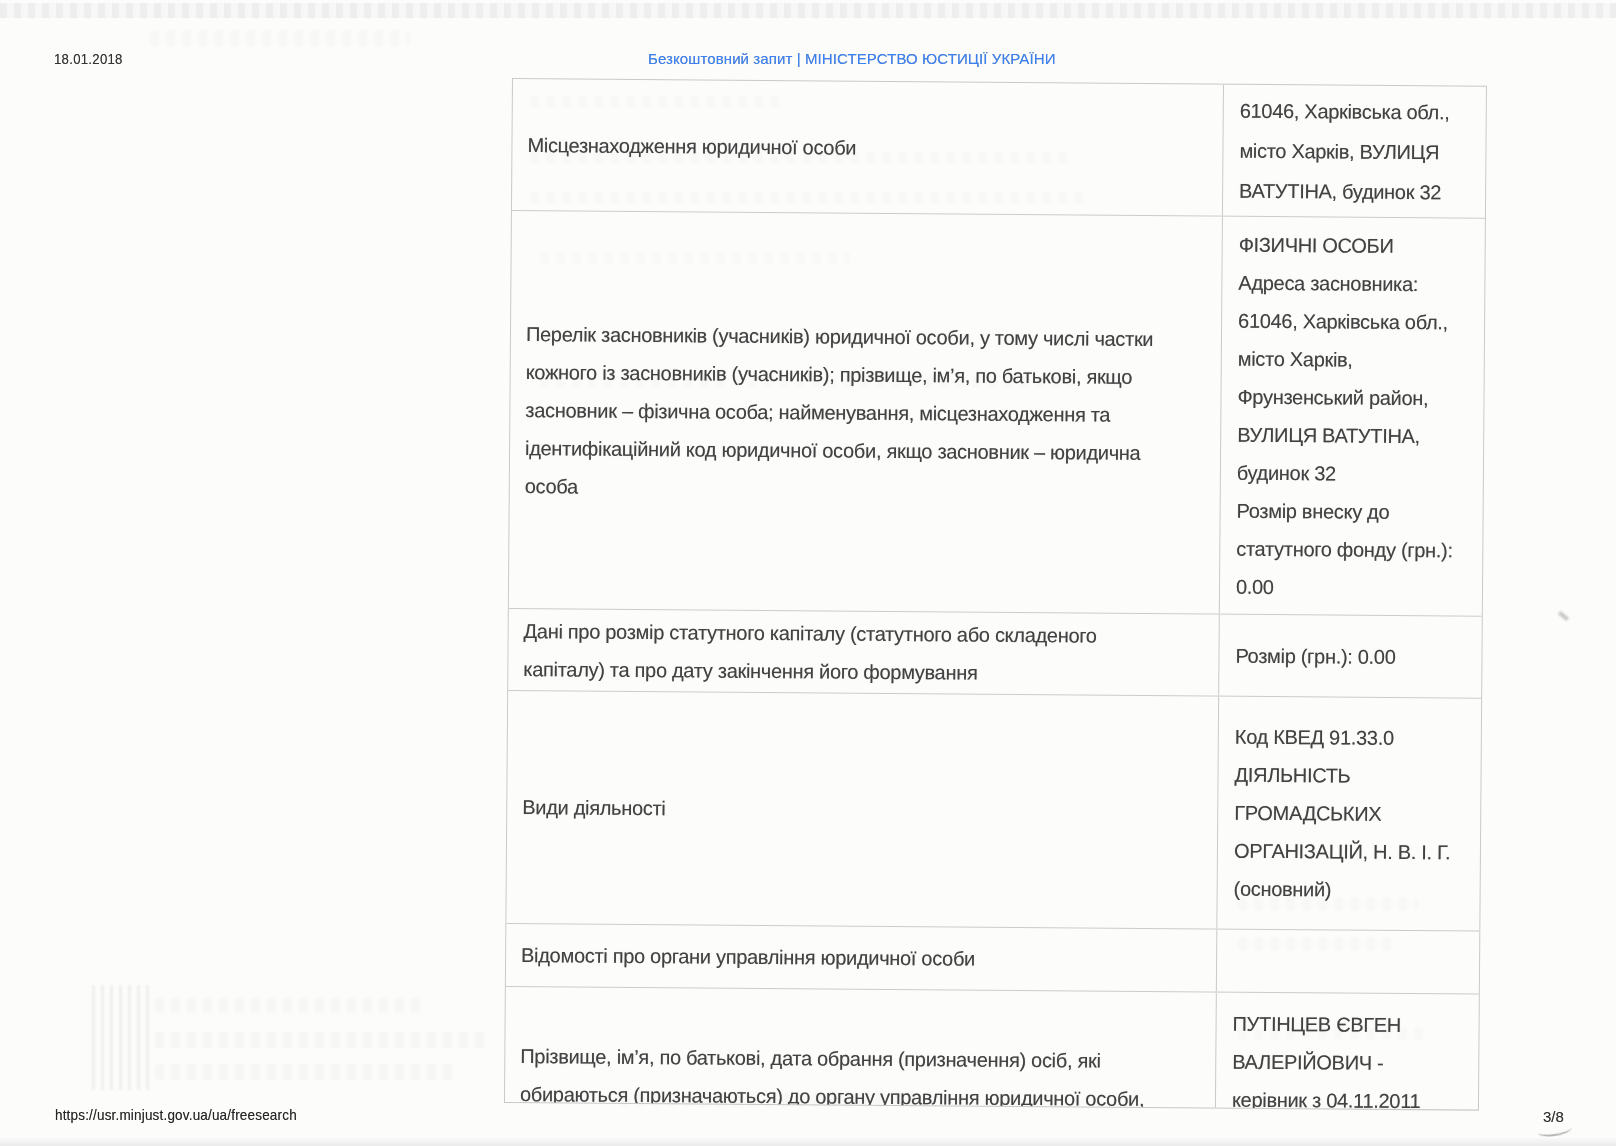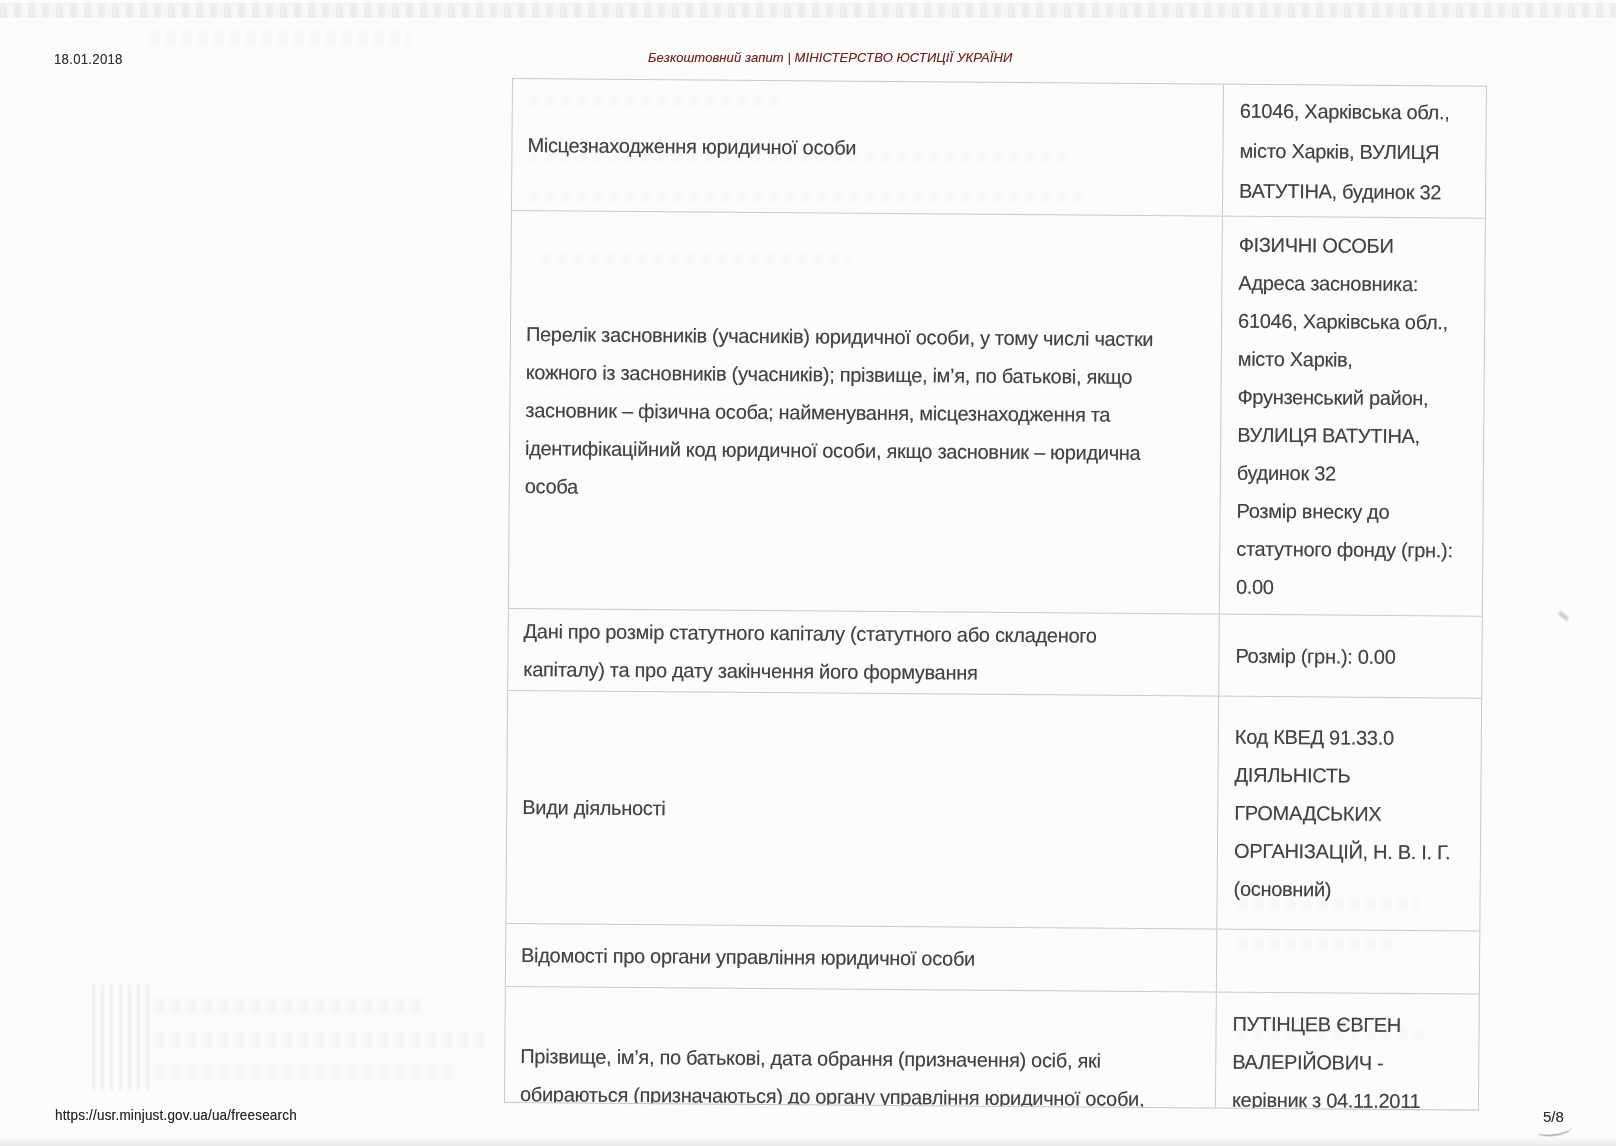--- a/index.html
+++ b/index.html
@@ -52,22 +52,22 @@
     position:absolute;left:1558px;top:614px;width:11px;height:4px;
     background:rgba(100,100,100,.35);filter:blur(.8px);transform:rotate(40deg);pointer-events:none;
   }
   
   .print-date{
     position:absolute;left:54px;top:50px;font-size:15px;color:#333;
     transform:scaleX(.88);transform-origin:left center;letter-spacing:.3px;
     text-shadow:0 0 .5px rgba(51,51,51,.55);
   }
   .print-title{
-    position:absolute;left:648px;top:50px;font-size:13px;color:#7f1d1d;
-    letter-spacing:.1px;text-shadow:0 0 .5px rgba(51,51,51,.5);white-space:nowrap;font-style:italic;
+    position:absolute;left:648px;top:50px;font-size:15px;color:#3b82f6;
+    letter-spacing:.1px;text-shadow:0 0 .5px rgba(51,51,51,.5);white-space:nowrap;
   }
   .footer-url{
     position:absolute;left:55px;top:1106px;font-size:15px;color:#262626;
     transform:scaleX(.9);transform-origin:left center;letter-spacing:.2px;
     text-shadow:0 0 .4px rgba(40,40,40,.5);
   }
   .page-number{
     position:absolute;left:1543px;top:1108px;font-size:15px;color:#333;
     text-shadow:0 0 .4px rgba(40,40,40,.5);
   }
@@ -206,16 +206,16 @@
   <div class="ghost g9"></div>
   <div class="ghost g10"></div>
   <div class="ghost g11"></div>
   <div class="ghost g12"></div>
   <div class="ghost g13"></div>
   <div class="ghost-block gb1"></div>
   <div class="speck1"></div>
   <div class="pen-mark"></div>
 
   <div class="footer-url">https://usr.minjust.gov.ua/ua/freesearch</div>
-  <div class="page-number">5/8</div>
+  <div class="page-number">3/8</div>
 
   <div class="scan-band-bottom"></div>
 </div>
 
 </body></html>

